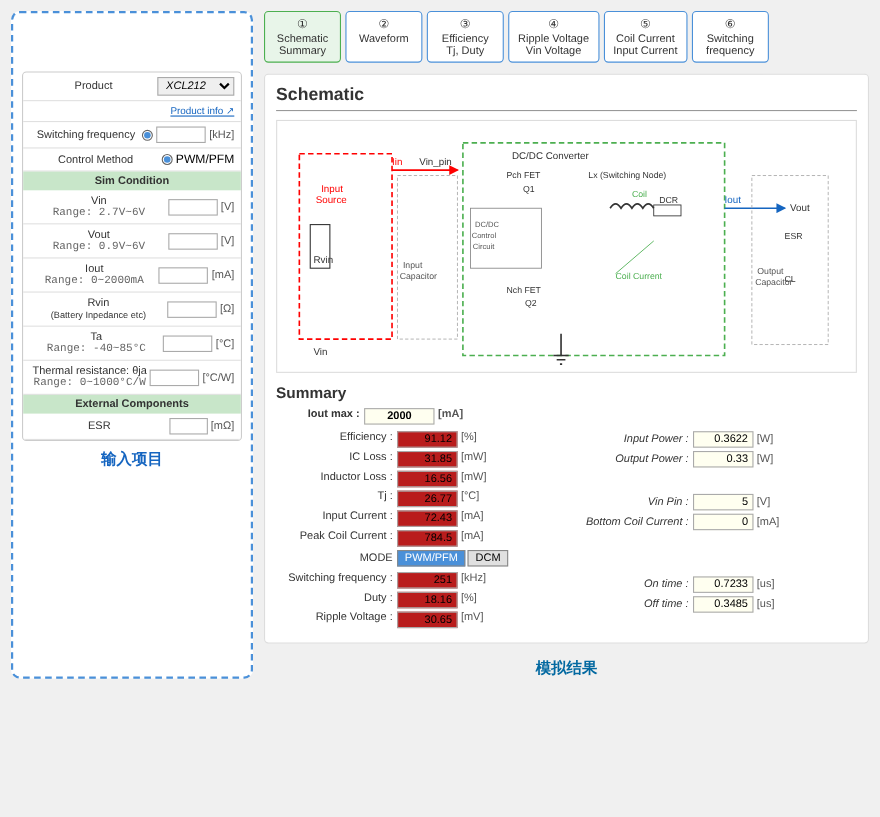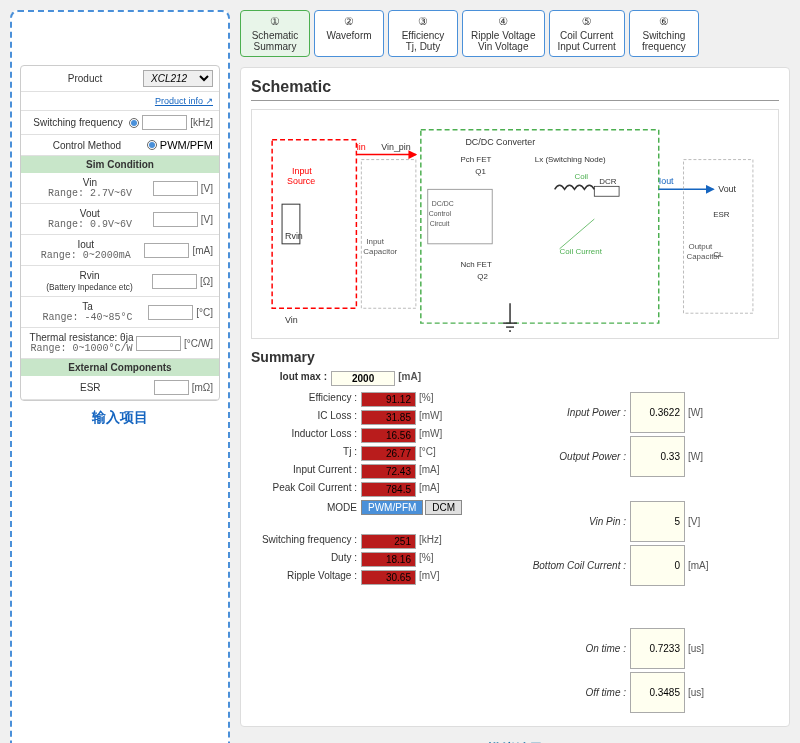--- a/index.html
+++ b/index.html
@@ -48,27 +48,27 @@
     
     .summary-section { margin-top: 5px; }
     .summary-title { font-size: 14px; font-weight: bold; color: #333; margin-bottom: 6px; }
     .summary-subtitle { font-size: 10px; font-weight: bold; text-decoration: underline; margin-bottom: 4px; color: #333; }
     
     .summary-row { display: flex; align-items: flex-start; margin-bottom: 3px; font-size: 10px; }
     .summary-row-label { text-align: right; min-width: 110px; color: #333; padding-right: 4px; }
     .summary-row-value { border: 1px solid #aaa; padding: 1px 4px; min-width: 55px; text-align: right; background: #b91c1c; font-size: 10px; }
     .summary-row-unit { margin-left: 3px; color: #555; }
     
-    .mode-row { display: flex; align-items: center; margin-bottom: 19px; font-size: 10px; }
+    .mode-row { display: flex; align-items: center; margin-bottom: 5px; font-size: 10px; }
     .mode-btn { border: 1px solid #888; padding: 1px 6px; font-size: 10px; background: #e0e0e0; }
     .mode-btn.active { background: #4a90d9; color: white; }
     
     .summary-right-row { display: flex; align-items: center; margin-bottom: 3px; font-size: 10px; }
     .summary-right-label { text-align: right; min-width: 100px; color: #333; padding-right: 4px; font-style: italic; }
-    .summary-right-value { border: 1px solid #aaa; padding: 14px 4px; min-width: 55px; text-align: right; background: #fffff0; }
+    .summary-right-value { border: 1px solid #aaa; padding: 1px 4px; min-width: 55px; text-align: right; background: #fffff0; }
     .summary-right-unit { margin-left: 3px; color: #555; }
     
     .iout-row { display: flex; align-items: flex-start; margin-bottom: 6px; font-size: 10px; font-weight: bold; }
     .iout-label { text-align: right; min-width: 80px; padding-right: 4px; color: #333; }
     .iout-value { border: 1px solid #aaa; padding: 1px 20px; min-width: 55px; text-align: right; background: #fffff0; }
     .iout-unit { margin-left: 3px; color: #555; }
     
     .right-footer { text-align: center; font-size: 14px; color: #0369a1; font-weight: bold; margin-top: 8px; }
     
     .col-pair { display: flex; gap: 30px; }

